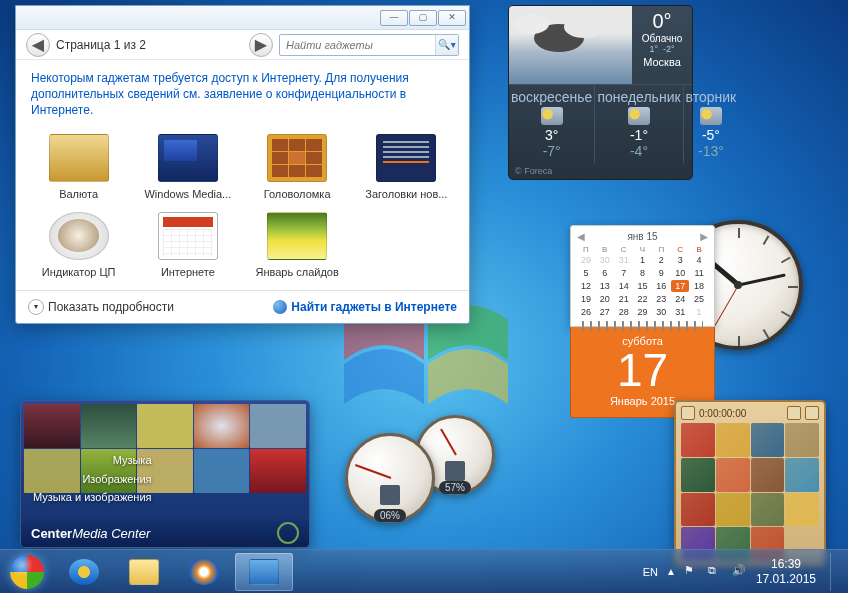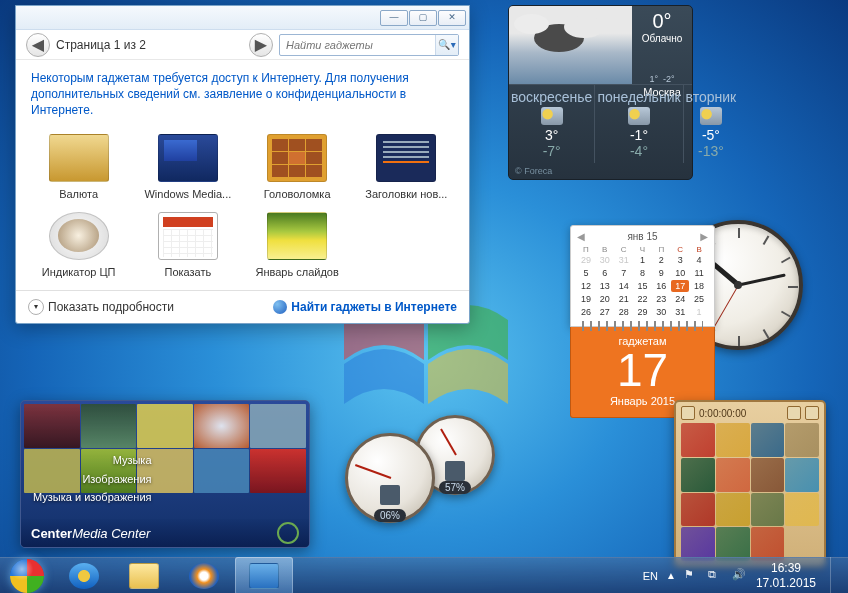--- a/index.html
+++ b/index.html
@@ -44,21 +44,21 @@
 .globe { width:14px; height:14px; border-radius:50%; background:radial-gradient(circle at 30% 30%,#80c0f0,#2060c0); }
 
 
 .weather { position:absolute; right:155px; top:5px; width:185px; background:linear-gradient(#3a4a58,#26323e); border:1px solid #182028; border-radius:5px; color:#fff; font-size:11px; }
 .wtop { display:flex; height:78px; }
 .wsky { flex:1; background:linear-gradient(#e8e8e8 35%,#a8b8c8 60%,#6a8aa8); border-radius:4px 0 0 0; position:relative; }
 .cloud { position:absolute; background:#888; border-radius:50%; }
 .wnow { width:60px; text-align:center; padding:4px 2px; }
 .wtemp { font-size:20px; font-weight:300; }
 .wcond { font-size:10px; }
-.wrange { font-size:9px; color:#b8c8d8;margin-top:30px; }
+.wrange { font-size:9px; color:#b8c8d8; }
 .wcity { font-size:11px; margin-top:2px; }
 .wdays { display:flex; border-top:1px solid #445260; }
 .wday { flex:1; text-align:center; padding:4px 2px; font-size:14px; border-right:1px solid #445260; }
 .wday:last-child { border-right:none; }
 .wdname { color:#a8c0d8; margin-bottom:2px; }
 .wdic { width:22px; height:18px; margin:2px auto; background:radial-gradient(circle at 30% 40%,#f0d050 25%,transparent 30%),linear-gradient(#b8c8d8,#8898a8); border-radius:3px; }
 .wfoot { font-size:9px; color:#7890a0; padding:3px 6px; }
 
 
 .clock { position:absolute; right:45px; top:220px; width:130px; height:130px; }
@@ -109,21 +109,21 @@
 .mclogo { margin-left:auto; width:22px; height:22px; border:2px solid #6aa850; border-radius:50%; position:relative; }
 
 
 .puzzle { position:absolute; right:22px; top:400px; width:152px; background:linear-gradient(#e8cfa0,#d0b078); border:2px solid #a07840; border-radius:5px; padding:4px 5px 5px; box-shadow:0 4px 12px rgba(0,0,0,.4); }
 .puzh { display:flex; align-items:center; gap:4px; font-size:10px; color:#503818; margin-bottom:3px; }
 .puzh .pb { width:14px; height:14px; border:1px solid #906830; border-radius:2px; background:#e8d8b0; cursor:pointer; }
 .pgrid { display:grid; grid-template-columns:repeat(4,1fr); gap:1px; }
 .pgrid div { aspect-ratio:1; border-radius:2px; }
 
 
-.taskbar { position:absolute; left:0; right:0; bottom:0; height:36px; background:linear-gradient(rgba(70,110,160,.6),rgba(30,60,110,.85)); backdrop-filter:blur(3px); display:flex; align-items:center; padding-right:8px; border-top:1px solid rgba(160,200,240,.4); }
+.taskbar { position:absolute; left:0; right:0; bottom:0; height:44px; background:linear-gradient(rgba(70,110,160,.6),rgba(30,60,110,.85)); backdrop-filter:blur(3px); display:flex; align-items:center; padding-right:8px; border-top:1px solid rgba(160,200,240,.4); }
 .start { width:54px; height:40px; display:flex; align-items:center; justify-content:center; cursor:pointer; }
 .orb { width:34px; height:34px; border-radius:50%; background:radial-gradient(circle at 35% 30%,#fff8,#0000 35%),conic-gradient(#e83030 0 25%,#40b020 25% 50%,#f0c020 50% 75%,#2878d8 75% 100%); box-shadow:0 0 8px rgba(120,200,255,.6); }
 .tbtn { height:38px; width:58px; margin:1px 1px 0; border-radius:3px; display:flex; align-items:center; justify-content:center; cursor:pointer; }
 .tbtn.active { background:linear-gradient(rgba(200,230,255,.5),rgba(120,180,240,.35)); box-shadow:inset 0 0 0 1px rgba(255,255,255,.3); }
 .tic { width:30px; height:26px; border-radius:3px; }
 .tic-ie { background:radial-gradient(circle,#f0c840 28%,transparent 32%),linear-gradient(#5ab0f0,#1060c0); border-radius:50%; }
 .tic-exp { background:linear-gradient(#fde8a0,#e8c050); border:1px solid rgba(0,0,0,.2); }
 .tic-wmp { background:radial-gradient(circle,#fff 20%,#f09020 35%,#2060c0 70%); border-radius:50%; }
 .tic-mon { background:linear-gradient(#6ab0e8,#2870c0); border:1px solid rgba(0,0,0,.2); }
 .tray { margin-left:auto; display:flex; align-items:center; gap:8px; color:#fff; font-size:11px; }
@@ -186,21 +186,21 @@
     <div class="gitem">
         <div class="gicon ic-news"></div>
         <div class="glabel">Заголовки нов...</div>
       </div>
     <div class="gitem">
         <div class="gicon ic-cpu"></div>
         <div class="glabel">Индикатор ЦП</div>
       </div>
     <div class="gitem">
         <div class="gicon ic-cal"></div>
-        <div class="glabel">Показать</div>
+        <div class="glabel">Интернете</div>
       </div>
     <div class="gitem">
         <div class="gicon ic-slides"></div>
         <div class="glabel">Январь слайдов</div>
       </div>
   </div>
   <div class="footer">
     <div class="expand">
         <span class="chev">▾</span>
         <span>Показать подробности</span>
@@ -317,21 +317,21 @@
         <div class="d">28</div>
         <div class="d">29</div>
         <div class="d">30</div>
         <div class="d">31</div>
         <div class="d other">1</div>
       </div>
   </div>
   <div class="calb-wrap">
     <div class="calb">
       <div class="bind"></div>
-      <div class="caldow">гаджетам</div>
+      <div class="caldow">суббота</div>
       <div class="caldn">17</div>
       <div class="calmy">Январь 2015</div>
     </div>
   </div>
 </div>
 
 <div class="cpu">
   <div class="gauge g2">
       <div class="gneedle"></div>
       <div class="gchip"></div>

